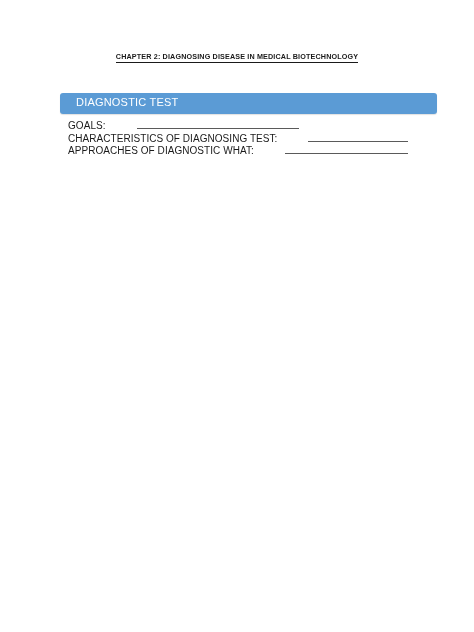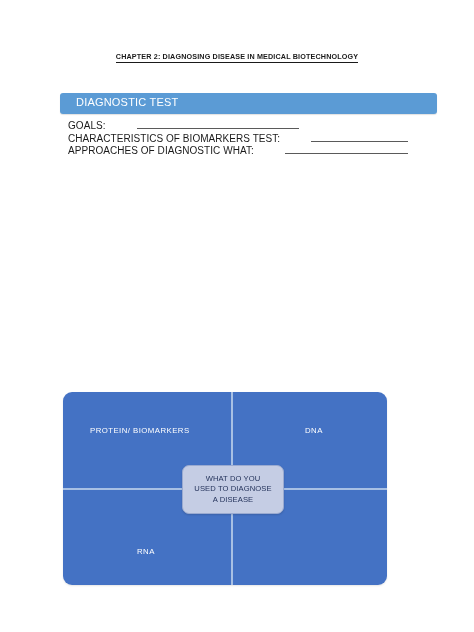--- a/index.html
+++ b/index.html
@@ -170,41 +170,25 @@
   </div>
 
   <div class="blanks">
 
     <div class="blank-row">
       <span class="blank-label">GOALS:</span>
       <span class="blank-rule rule-1"></span>
     </div>
 
     <div class="blank-row">
-      <span class="blank-label">CHARACTERISTICS OF BIOMARKERS TEST:</span>
+      <span class="blank-label">CHARACTERISTICS OF DIAGNOSING TEST:</span>
       <span class="blank-rule rule-2"></span>
     </div>
 
     <div class="blank-row">
       <span class="blank-label">APPROACHES OF DIAGNOSTIC WHAT:</span>
       <span class="blank-rule rule-3"></span>
     </div>
 
   </div>
 
-  <div class="diagram">
-
-    <div class="divider-v"></div>
-    <div class="divider-h"></div>
-
-    <div class="quad-label quad-protein">PROTEIN/ BIOMARKERS</div>
-    <div class="quad-label quad-dna">DNA</div>
-    <div class="quad-label quad-rna">RNA</div>
-
-    <div class="center-box">
-      <div class="center-line">WHAT DO YOU</div>
-      <div class="center-line">USED TO DIAGNOSE</div>
-      <div class="center-line">A DISEASE</div>
-    </div>
-
-  </div>
 
 </div>
 
 </body></html>

